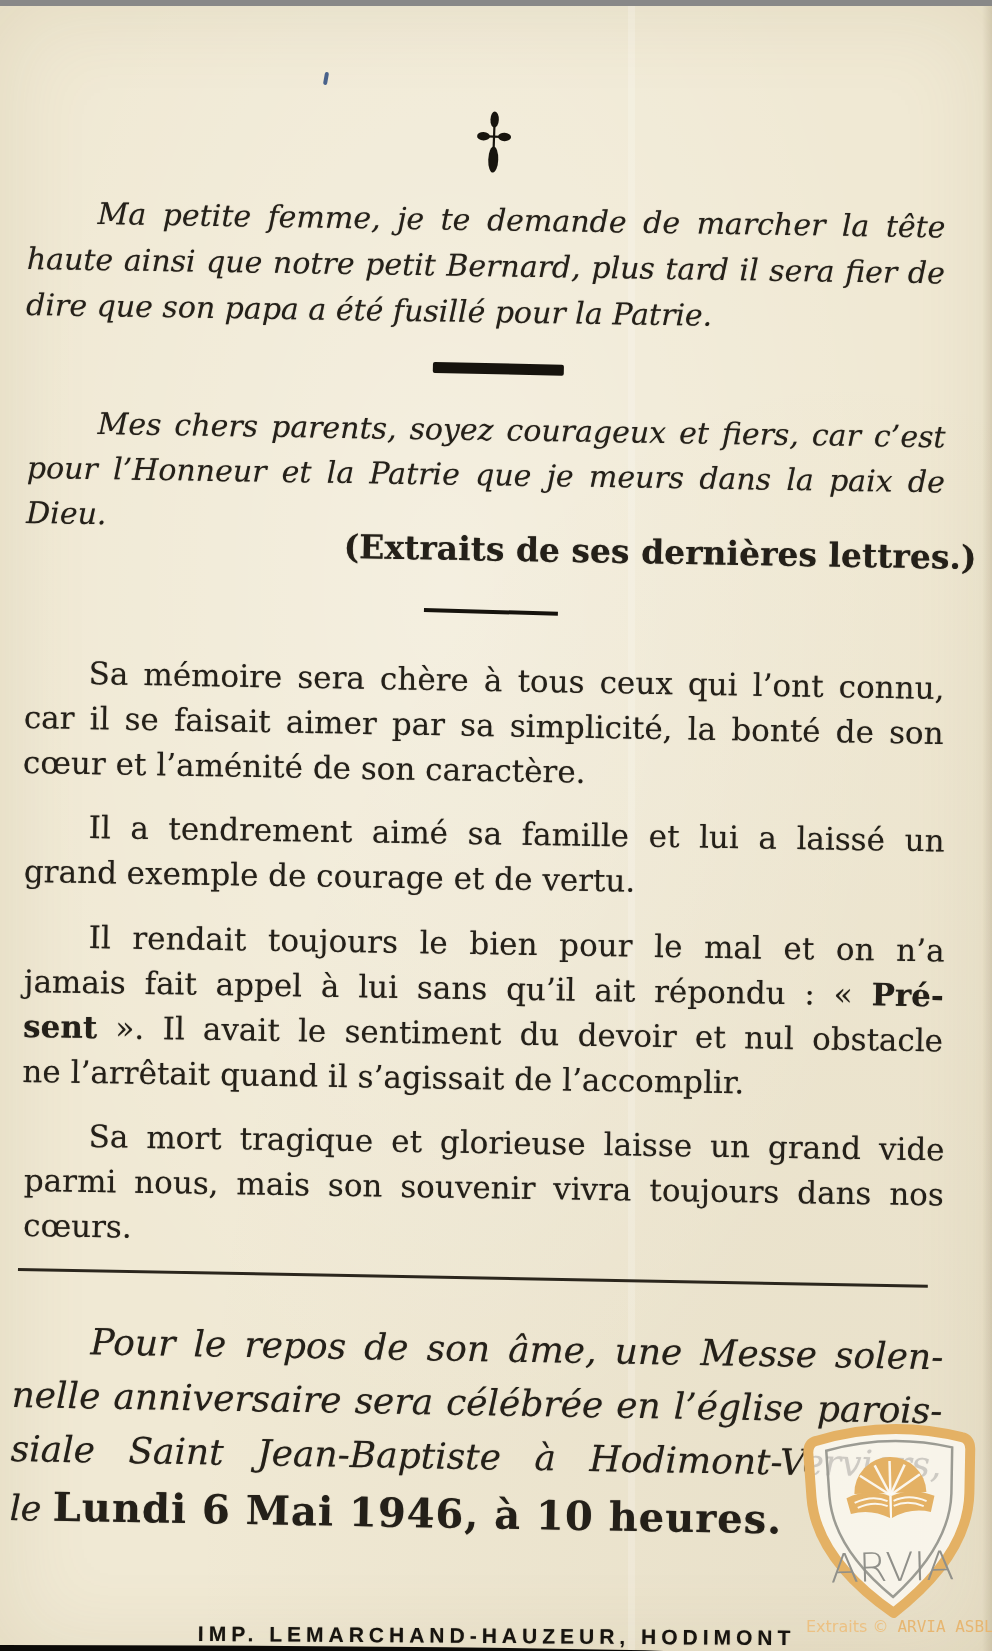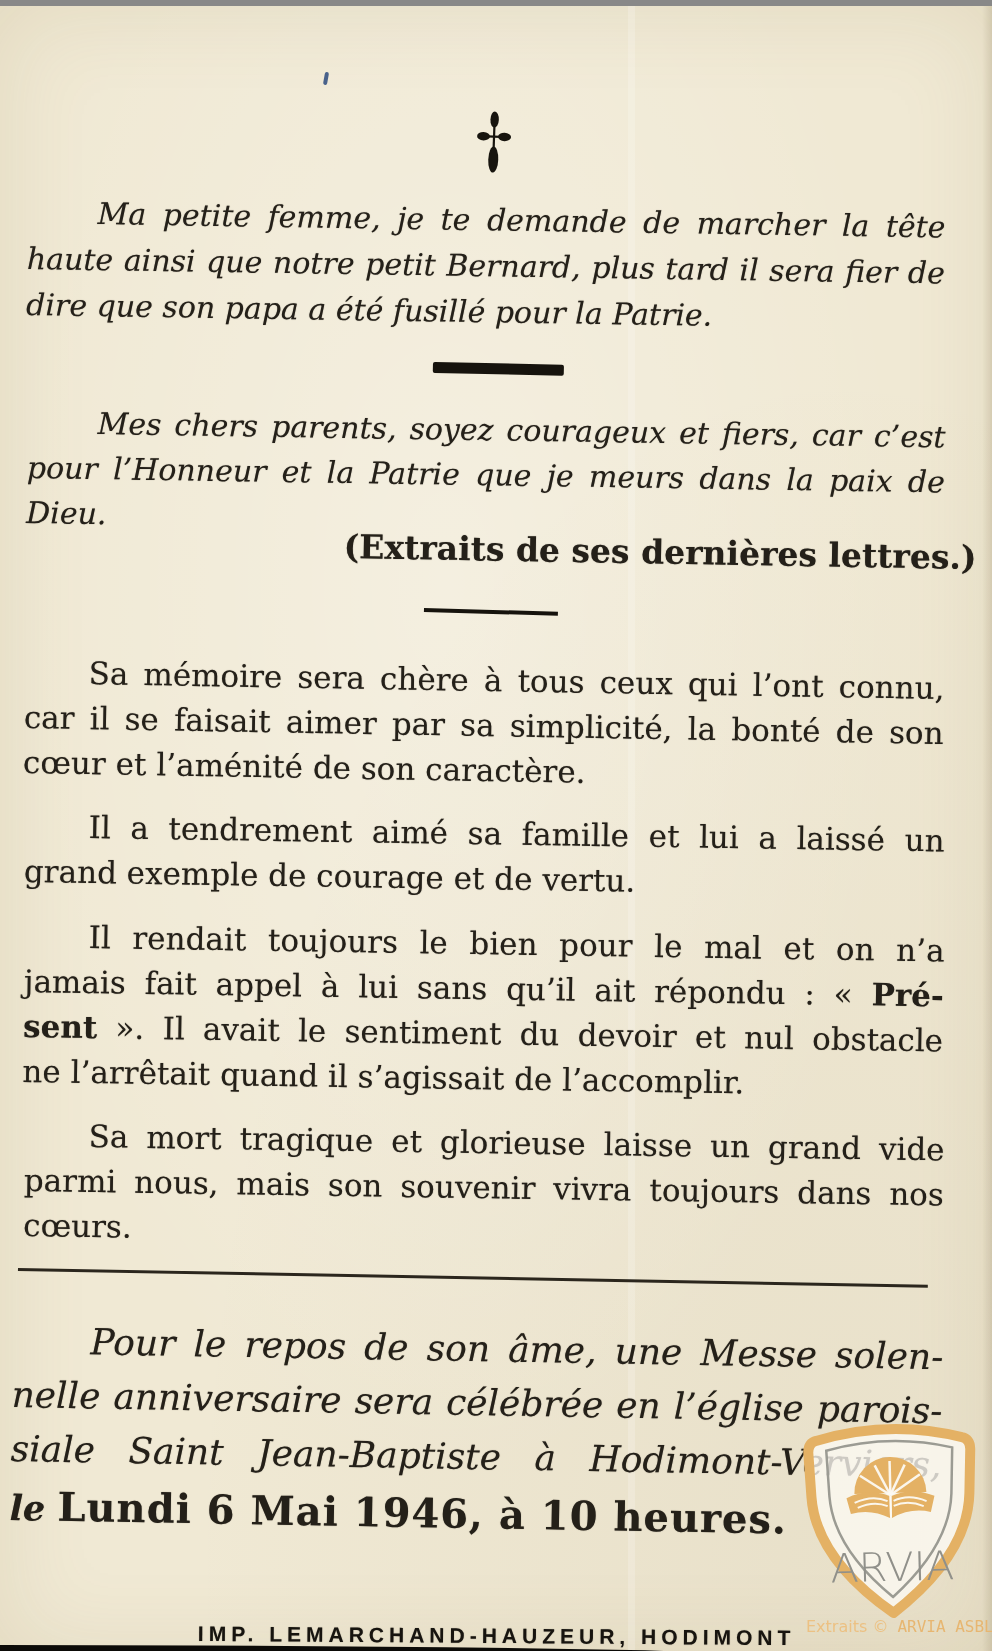--- a/index.html
+++ b/index.html
@@ -24,21 +24,21 @@
   .q{font-size:30px;line-height:46px;}
   .q .ind{text-indent:70px;}
   .body{font-size:31px;line-height:45px;}
   .body .ind{text-indent:64px;}
   .ann{font-size:36px;line-height:54px;}
   .ann .ind{text-indent:78px;}
   .attr{position:absolute;font-weight:700;font-size:33px;white-space:nowrap;
         transform-origin:0 0;text-shadow:0 0 1px rgba(38,32,22,.5);}
   .b{font-weight:700;}
   .date-bold{font-style:normal;font-weight:700;font-size:40px;letter-spacing:1px;}
-  .lead-it{font-style:italic;font-size:35px;font-weight:bold;}
+  .lead-it{font-style:italic;font-size:35px;}
   .bar{position:absolute;background:#16130d;transform-origin:0 0;}
   .rule{position:absolute;background:#2b261d;transform-origin:0 0;height:2.5px;}
   .imprint{position:absolute;font-family:"Liberation Sans", sans-serif;font-weight:700;
         font-size:21px;letter-spacing:5px;color:#17140f;white-space:nowrap;
         transform-origin:0 0;text-shadow:0 0 1px rgba(23,20,15,.4);}
   .shield{position:absolute;transform-origin:50% 50%;}
   .copyright{position:absolute;display:flex;gap:9px;align-items:baseline;white-space:nowrap;}
   .copyright .c1{font-family:"DejaVu Sans", sans-serif;font-size:16px;color:#ecc183;}
   .copyright .c2{font-family:"DejaVu Sans Mono", monospace;font-size:16px;color:#e7b671;}
   .wedge{position:absolute;left:0;top:1634px;width:992px;height:17px;background:#0c0b08;

